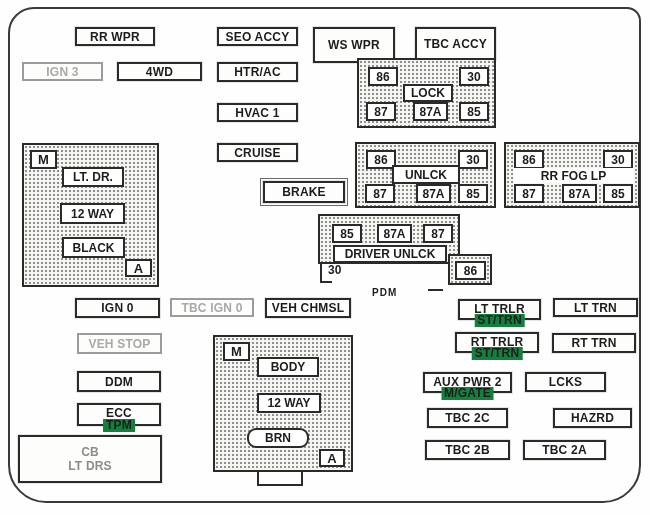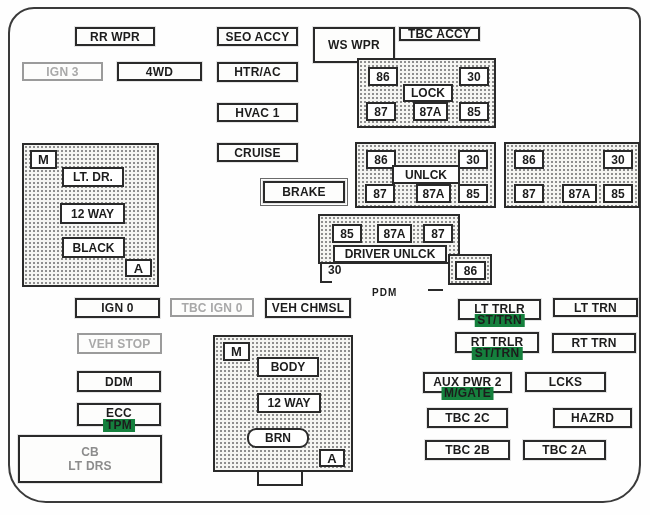--- a/index.html
+++ b/index.html
@@ -52,21 +52,21 @@
 </head>
 <body>
 
 <div class="canvas">
 
   <div class="outline"></div>
 
   <div class="fuse" style="left:217px;top:27px;width:81px;height:19px;">SEO ACCY</div>
   <div class="fuse" style="left:75px;top:27px;width:80px;height:19px;">RR WPR</div>
   <div class="fuse" style="left:313px;top:27px;width:82px;height:36px;">WS WPR</div>
-  <div class="fuse" style="left:399px;top:27px;width:81px;height:14px;">TBC ACCY</div>
+  <div class="fuse" style="left:415px;top:27px;width:81px;height:33px;">TBC ACCY</div>
 
   <div class="fuse faded" style="left:22px;top:62px;width:81px;height:19px;text-align:center;">IGN 3</div>
   <div class="fuse" style="left:117px;top:62px;width:85px;height:19px;">4WD</div>
   <div class="fuse" style="left:217px;top:62px;width:81px;height:20px;">HTR/AC</div>
   <div class="fuse" style="left:217px;top:103px;width:81px;height:19px;">HVAC 1</div>
   <div class="fuse" style="left:217px;top:143px;width:81px;height:19px;">CRUISE</div>
   <div class="fuse dbl" style="left:263px;top:181px;width:82px;height:22px;">BRAKE</div>
 
   <div class="block" style="left:357px;top:58px;width:139px;height:70px;">
     <div class="term" style="left:9px;top:7px;width:30px;height:19px;">86</div>
@@ -82,20 +82,21 @@
     <div class="term" style="left:101px;top:6px;width:30px;height:19px;">30</div>
     <div class="ilabel" style="left:35px;top:21px;width:68px;height:19px;">UNLCK</div>
     <div class="term" style="left:8px;top:40px;width:30px;height:19px;">87</div>
     <div class="term" style="left:59px;top:40px;width:35px;height:19px;">87A</div>
     <div class="term" style="left:101px;top:40px;width:30px;height:19px;">85</div>
   </div>
 
   <div class="block" style="left:504px;top:142px;width:136px;height:66px;">
     <div class="term" style="left:8px;top:6px;width:30px;height:19px;">86</div>
     <div class="term" style="left:97px;top:6px;width:30px;height:19px;">30</div>
+    <div class="strip" style="left:8px;top:24px;width:119px;height:15px;">RR FOG LP</div>
     <div class="term" style="left:8px;top:40px;width:30px;height:19px;">87</div>
     <div class="term" style="left:56px;top:40px;width:35px;height:19px;">87A</div>
     <div class="term" style="left:97px;top:40px;width:30px;height:19px;">85</div>
   </div>
 
   <div class="block" style="left:22px;top:143px;width:137px;height:144px;">
     <div class="badge" style="left:6px;top:5px;width:27px;height:19px;">M</div>
     <div class="ilabel" style="left:38px;top:22px;width:62px;height:20px;">LT. DR.</div>
     <div class="ilabel" style="left:36px;top:58px;width:65px;height:21px;">12 WAY</div>
     <div class="ilabel" style="left:38px;top:92px;width:63px;height:21px;">BLACK</div>

